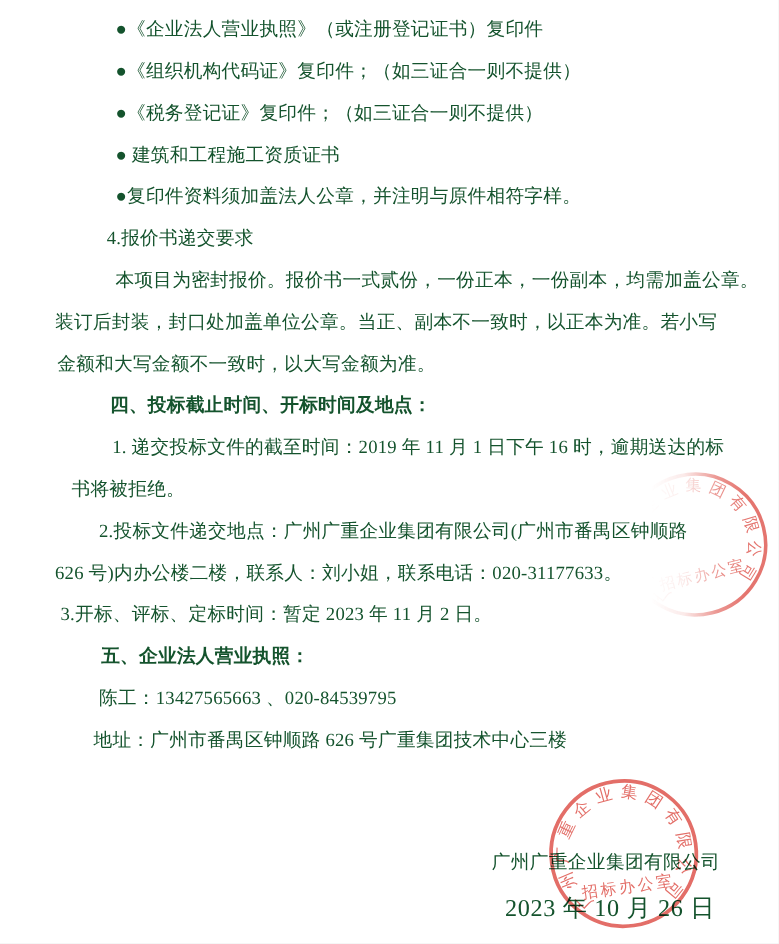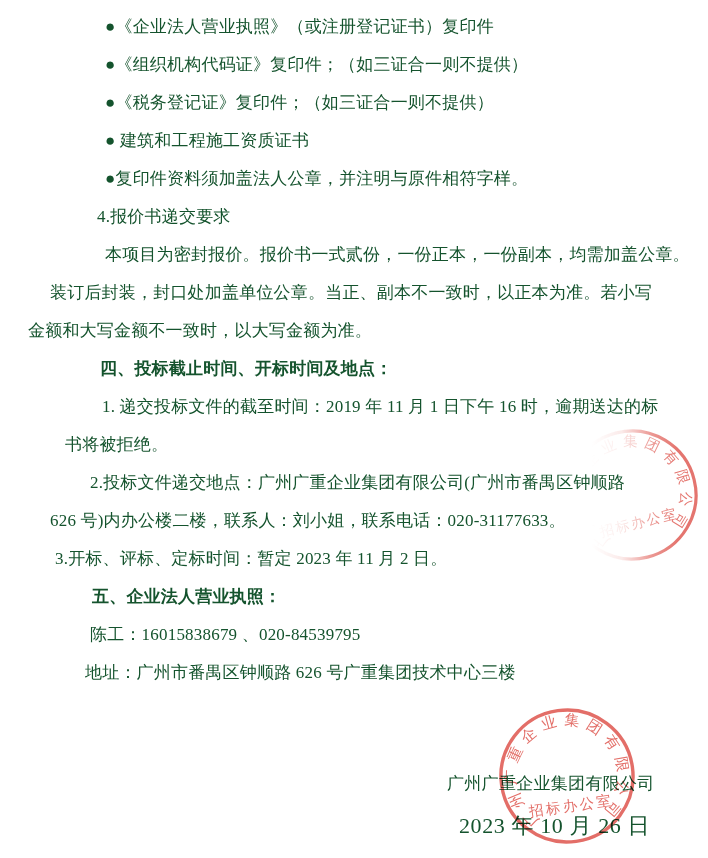--- a/index.html
+++ b/index.html
@@ -8,21 +8,21 @@
     width:708px;height:858px;
     background:#ffffff;
     overflow:hidden;
     font-family:"Liberation Serif","DejaVu Serif",serif;
     color:#14532d;
   }
   .doc{position:absolute;left:0;top:8px;width:708px;font-size:17px;}
   .line{height:38px;line-height:38px;white-space:nowrap;letter-spacing:0.2px;}
   .bold{font-weight:bold;}
   .l50{padding-left:50px;}
-  .l52{padding-left:28px;}
+  .l52{padding-left:52px;}
   .l65{padding-left:65px;}
   .l85{padding-left:85px;}
   .l90{padding-left:90px;}
   .l92{padding-left:92px;}
   .l95{padding-left:55px;}
   .l97{padding-left:97px;}
   .l100{padding-left:100px;}
   .l102{padding-left:102px;}
   .l105{padding-left:105px;}
   .sig-company{position:absolute;left:447px;top:772px;font-size:17px;letter-spacing:0.3px;white-space:nowrap;}
@@ -46,21 +46,21 @@
     <div class="line l105">本项目为密封报价。报价书一式贰份，一份正本，一份副本，均需加盖公章。</div>
     <div class="line l50">装订后封装，封口处加盖单位公章。当正、副本不一致时，以正本为准。若小写</div>
     <div class="line l52">金额和大写金额不一致时，以大写金额为准。</div>
     <div class="line l100 bold">四、投标截止时间、开标时间及地点：</div>
     <div class="line l102">1. 递交投标文件的截至时间：2019 年 11 月 1 日下午 16 时，逾期送达的标</div>
     <div class="line l65">书将被拒绝。</div>
     <div class="line l90">2.投标文件递交地点：广州广重企业集团有限公司(广州市番禺区钟顺路</div>
     <div class="line l50">626 号)内办公楼二楼，联系人：刘小姐，联系电话：020-31177633。</div>
     <div class="line l95">3.开标、评标、定标时间：暂定 2023 年 11 月 2 日。</div>
     <div class="line l92 bold">五、企业法人营业执照：</div>
-    <div class="line l90">陈工：16015838679 、020-84539795</div>
+    <div class="line l90">陈工：13427565663 、020-84539795</div>
     <div class="line l85">地址：广州市番禺区钟顺路 626 号广重集团技术中心三楼</div>
   </div>
 
   <div class="sig-company">广州广重企业集团有限公司</div>
   <div class="sig-date">2023 年 10 月 26 日</div>
 
   <svg class="seal seal-main" width="150" height="150" viewBox="-75 -75 150 150">
     <g transform="rotate(-8)">
       <circle r="66" fill="none" stroke-width="3.4" stroke="#dd4e46"></circle>
       <path id="sealArcMain" d="M -30.7,40.7 A 51,51 0 1 1 30.7,40.7" fill="none"></path>

